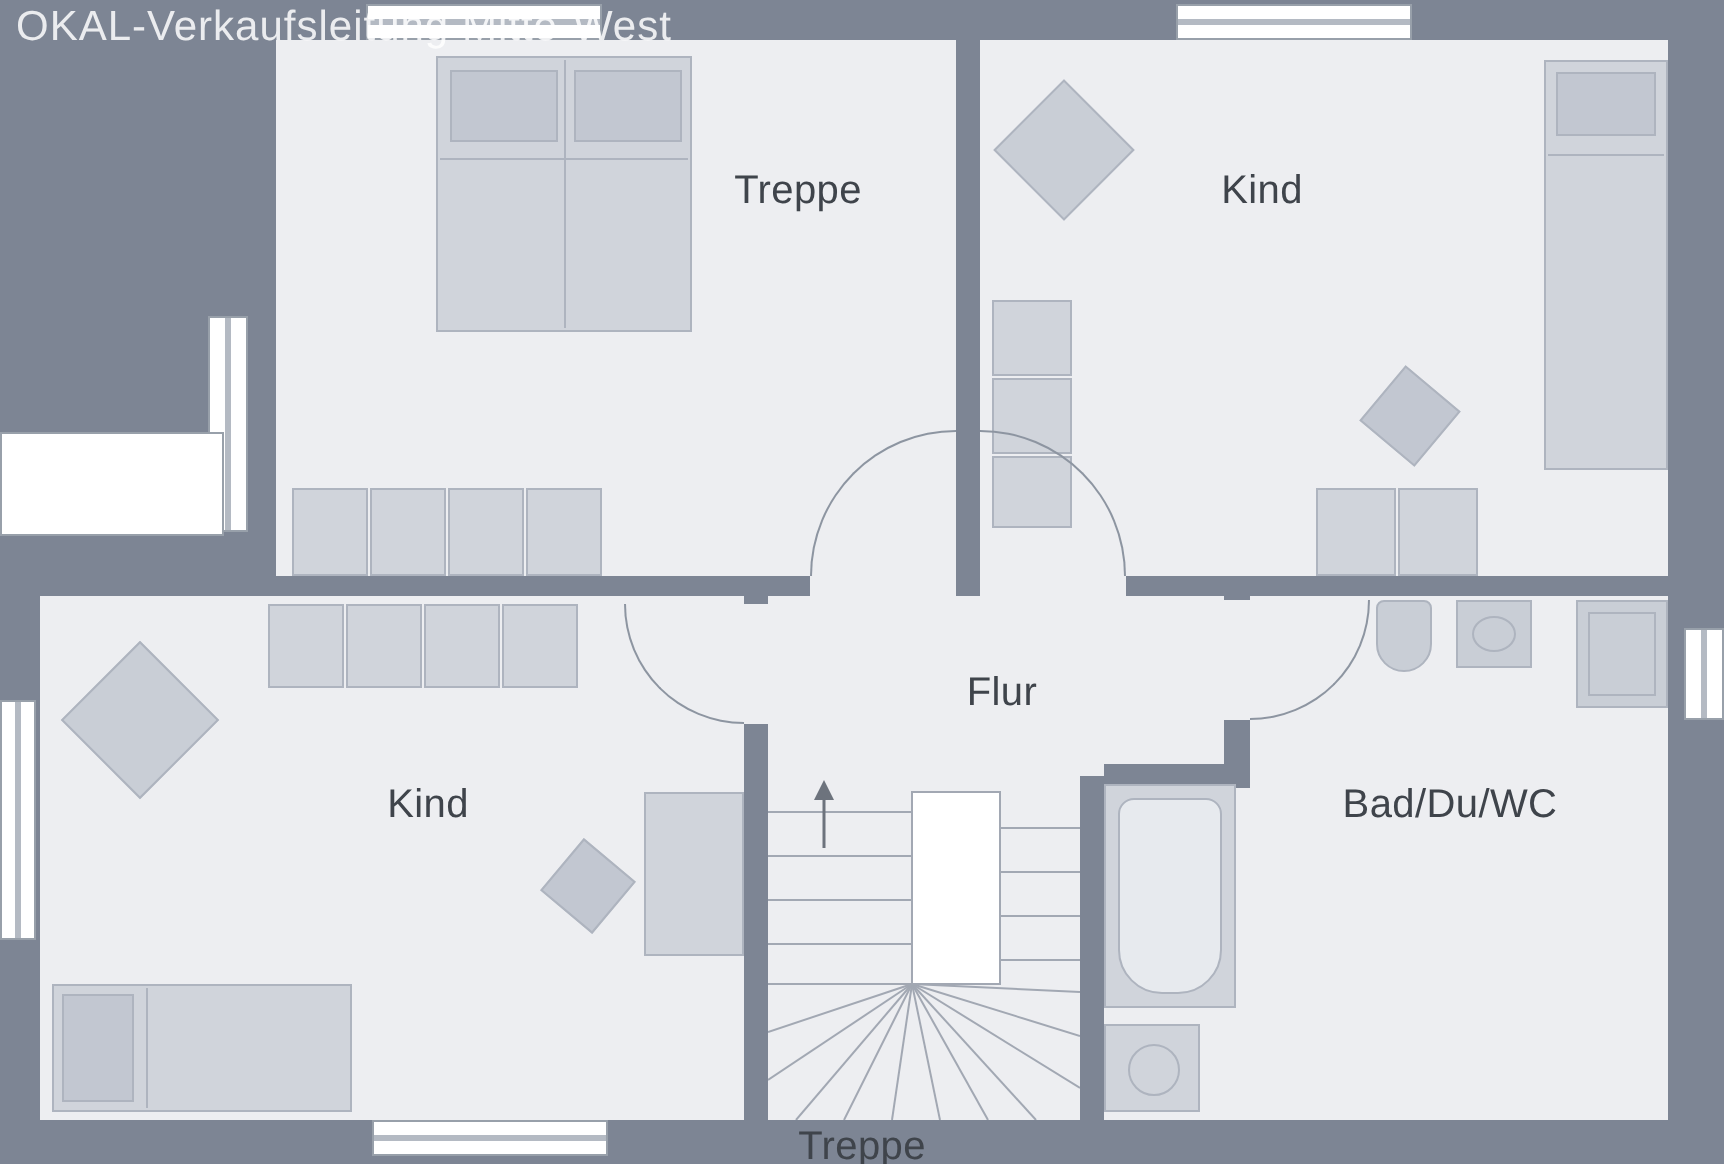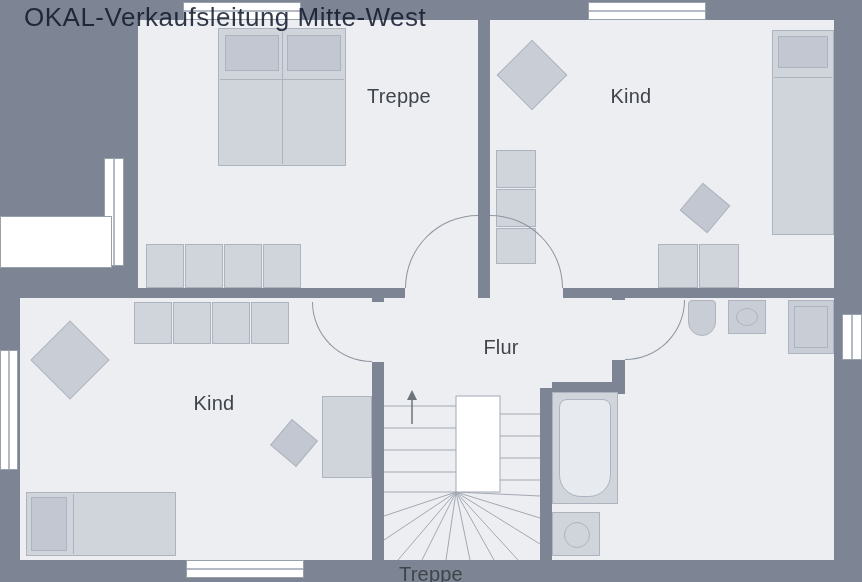--- a/index.html
+++ b/index.html
@@ -24,22 +24,22 @@
   .window-h{position:absolute;border:1px solid #98a0aa;box-sizing:border-box;
     background:linear-gradient(to bottom,#fff 0 42%,#b4bac3 42% 58%,#fff 58% 100%);}
   .window-v{position:absolute;border:1px solid #98a0aa;box-sizing:border-box;
     background:linear-gradient(to right,#fff 0 42%,#b4bac3 42% 58%,#fff 58% 100%);}
   .white-block{position:absolute;background:#ffffff;border:1px solid #98a0aa;box-sizing:border-box;}
   .label{
     position:absolute;transform:translate(-50%,-50%);
     font-size:20px;color:#3f444b;white-space:nowrap;letter-spacing:.2px;
   }
   .watermark{
-    position:absolute;left:24px;top:2px;
-    font-size:26px;color:#0f172a;opacity:.85;letter-spacing:.5px;
+    position:absolute;left:8px;top:2px;
+    font-size:21px;color:#ffffff;opacity:.85;letter-spacing:.5px;
     white-space:nowrap;pointer-events:none;
   }
   .divider-v{position:absolute;width:1px;background:#aeb4bf;}
   .divider-h{position:absolute;height:1px;background:#aeb4bf;}
 </style>
 </head>
 <body>
 
 <div id="plan">
 
@@ -149,17 +149,18 @@
   <div class="window-v" style="left:104px;top:158px;width:20px;height:108px;"></div>
   <div class="white-block" style="left:0;top:216px;width:112px;height:52px;"></div>
   <div class="window-v" style="left:0;top:350px;width:18px;height:120px;"></div>
   <div class="window-h" style="left:186px;top:560px;width:118px;height:18px;"></div>
   <div class="window-v" style="left:842px;top:314px;width:20px;height:46px;"></div>
 
   <div class="label" style="left:399px;top:96px;">Treppe</div>
   <div class="label" style="left:631px;top:96px;">Kind</div>
   <div class="label" style="left:214px;top:403px;">Kind</div>
   <div class="label" style="left:501px;top:347px;">Flur</div>
+  <div class="label" style="left:725px;top:403px;">Bad/Du/WC</div>
   <div class="label" style="left:431px;top:574px;">Treppe</div>
 
   <div class="watermark">OKAL-Verkaufsleitung Mitte-West</div>
 
 </div>
 
 </body></html>

